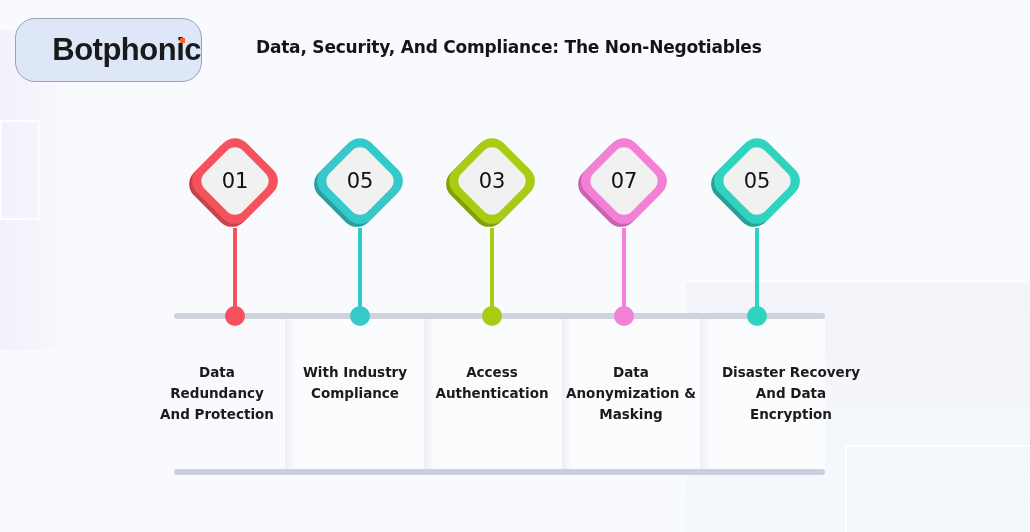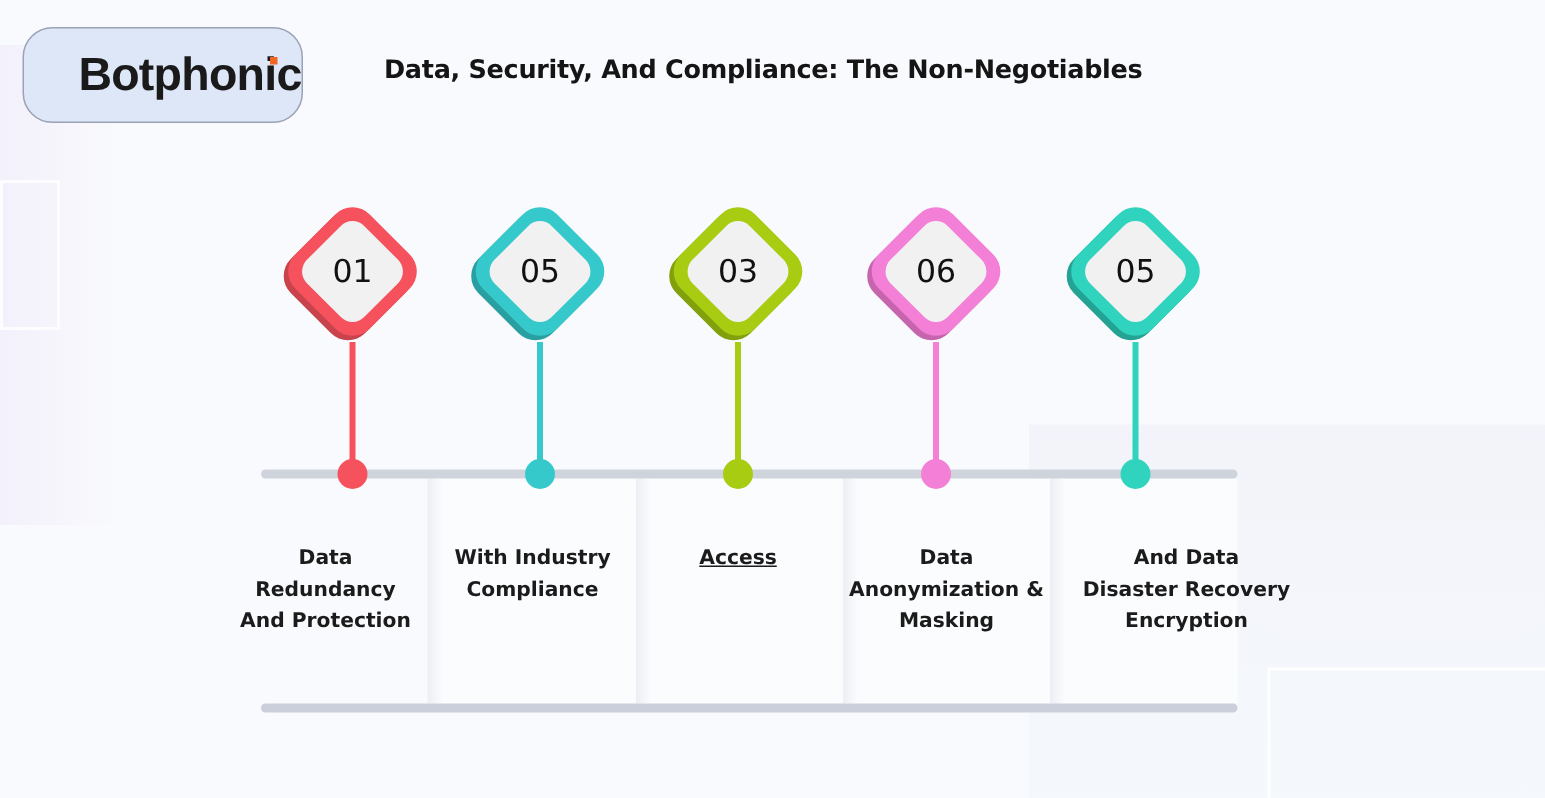--- a/index.html
+++ b/index.html
@@ -126,21 +126,21 @@
   </div>
 </div>
 
 <div class="step" style="left:571px;">
   <div class="stem" style="background: rgb(244, 127, 215);"></div>
   <div class="dot" style="background: rgb(244, 127, 215);"></div>
   <div class="diamond-wrap">
     <div class="diamond-shadow" style="background: rgb(198, 101, 173); left: 15px; top: 21px;"></div>
     <div class="diamond-outer" style="background: rgb(244, 127, 215);"></div>
     <div class="diamond-inner"></div>
-    <div class="num">06</div>
+    <div class="num">07</div>
   </div>
 </div>
 
 <div class="step" style="left:704px;">
   <div class="stem" style="background: rgb(47, 211, 190);"></div>
   <div class="dot" style="background: rgb(47, 211, 190);"></div>
   <div class="diamond-wrap">
     <div class="diamond-shadow" style="background: rgb(36, 162, 147); left: 15px; top: 21px;"></div>
     <div class="diamond-outer" style="background: rgb(47, 211, 190);"></div>
     <div class="diamond-inner"></div>
@@ -150,25 +150,26 @@
 
 <div class="label" style="left:149px;">
   <div>Data</div>
   <div>Redundancy</div>
   <div>And Protection</div>
 </div>
 <div class="label" style="left:287px;">
   <div>With Industry</div>
   <div>Compliance</div>
 </div>
-<div class="label" style="left:424px;text-decoration:underline;">
+<div class="label" style="left:424px;">
   <div>Access</div>
+  <div>Authentication</div>
 </div>
 <div class="label" style="left:563px;">
   <div>Data</div>
   <div>Anonymization &amp;</div>
   <div>Masking</div>
 </div>
 <div class="label" style="left:713px;width:156px;">
+  <div>Disaster Recovery</div>
   <div>And Data</div>
-  <div>Disaster Recovery</div>
   <div>Encryption</div>
 </div>
 
 </body></html>

